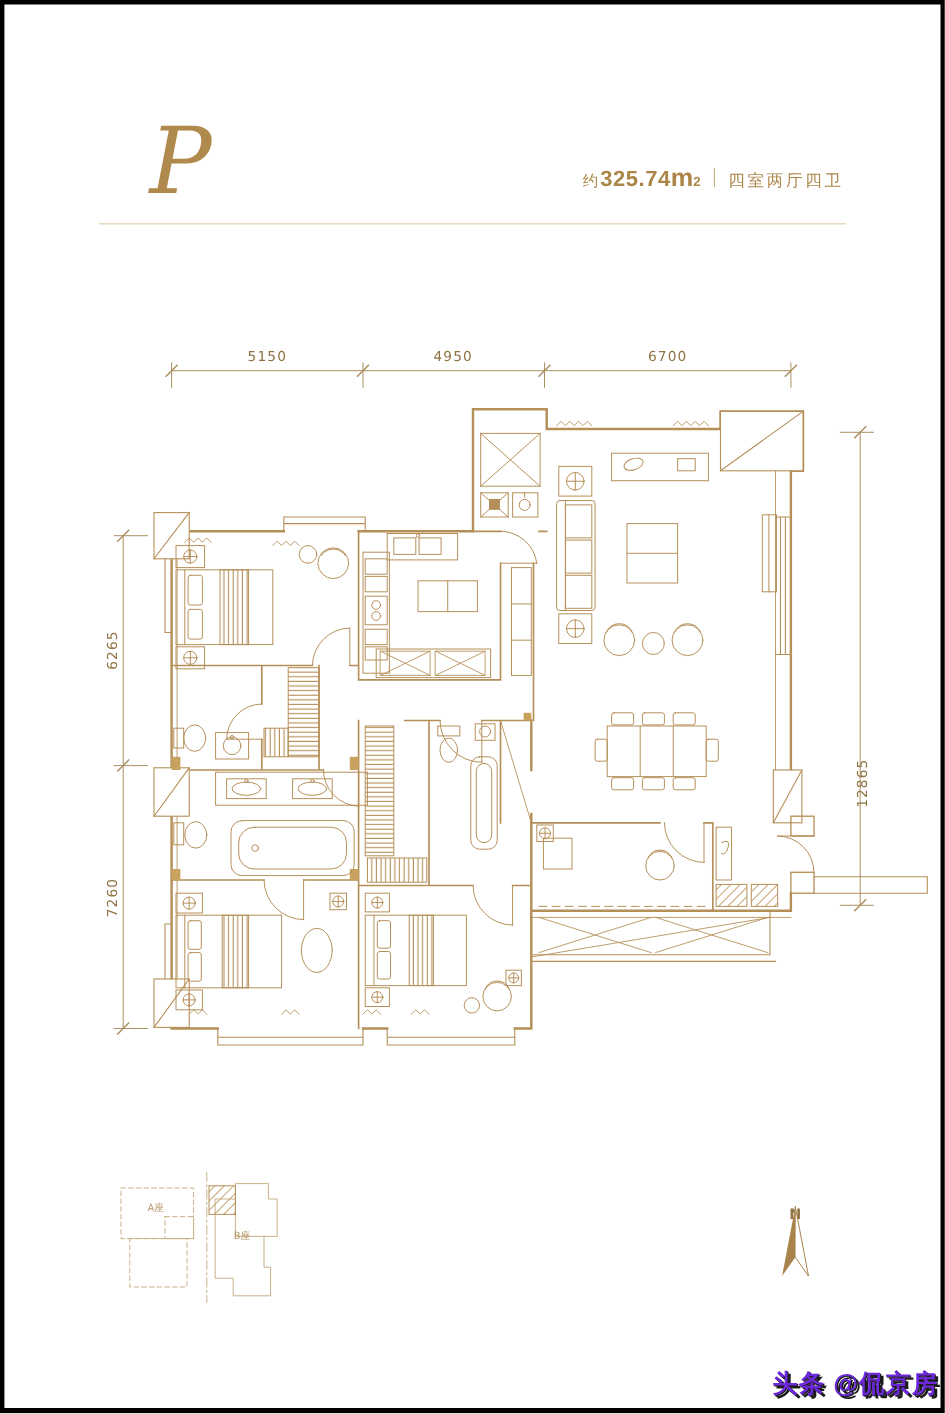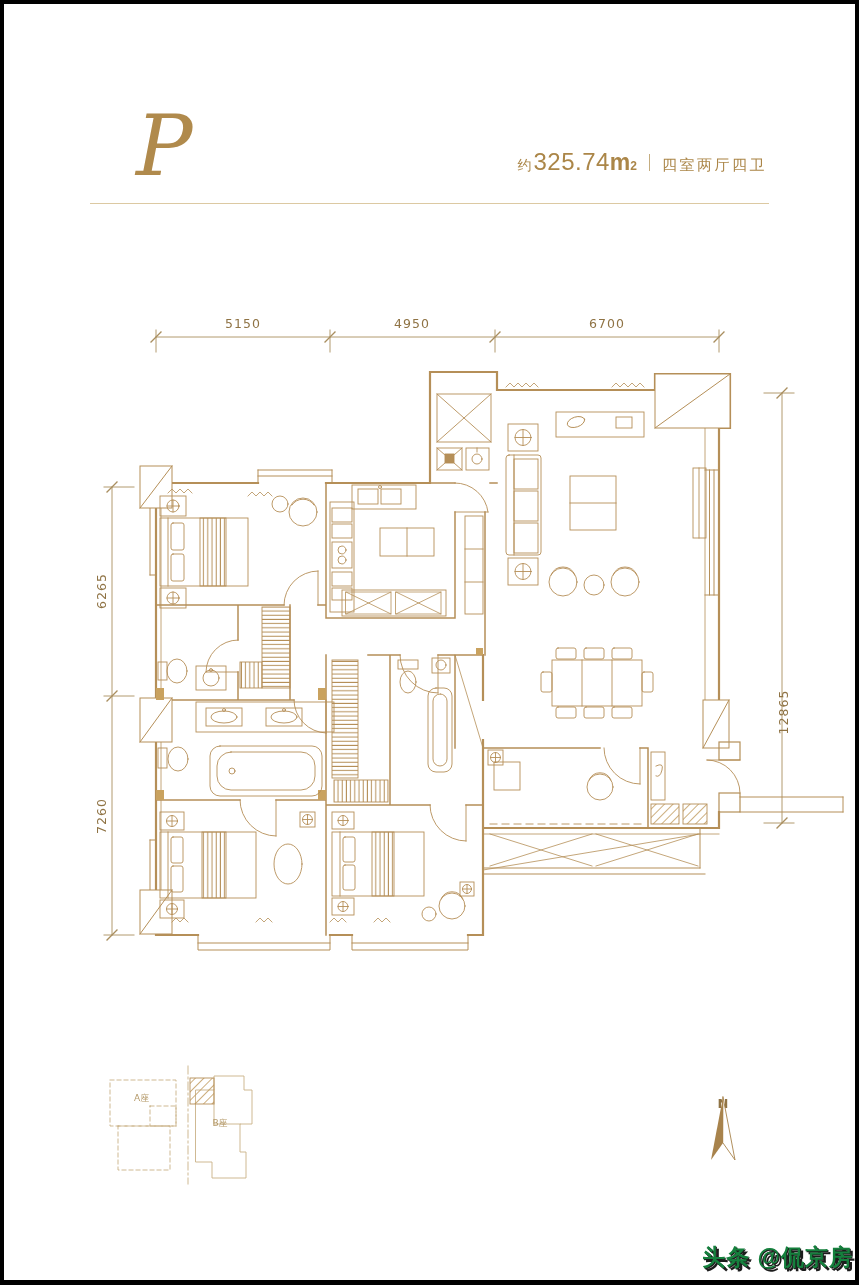--- a/index.html
+++ b/index.html
@@ -3,29 +3,29 @@
 <meta charset="utf-8">
 <style>
   html,body{margin:0;padding:0;background:#fff;}
   .page{position:relative;width:859px;height:1285px;background:#fff;overflow:hidden;
         font-family:"Liberation Sans",sans-serif;}
   .frame{position:absolute;inset:0;border:4px solid #000;border-bottom-width:5px;pointer-events:none;z-index:9;}
   .monogram{position:absolute;left:136px;top:104px;font-family:"DejaVu Serif",serif;
             font-style:italic;font-size:84px;line-height:1;color:#b08a4c;}
   .spec{position:absolute;top:148px;right:92px;display:flex;align-items:baseline;color:#ab8648;}
   .spec .approx{font-size:14px;margin-right:2px;}
-  .spec .num{font-size:24px;font-weight:normal;letter-spacing:.5px;}
+  .spec .num{font-size:20px;font-weight:bold;letter-spacing:.5px;}
   .spec .unit{font-size:23px;font-weight:bold;}
   .spec sup{font-size:12px;font-weight:bold;}
   .spec .divider{display:inline-block;width:1px;height:17px;background:#c5ad80;margin:0 12px;align-self:center;}
   .spec .rooms{font-size:15px;letter-spacing:2.5px;font-family:Liberation Serif, serif;}
   .rule{position:absolute;top:203px;left:90px;right:90px;border-top:1px solid #dcc9a2;}
   .plan-svg{position:absolute;left:0;top:0;}
   .watermark{position:absolute;right:6px;bottom:12px;font-size:23px;font-weight:bold;
-             letter-spacing:1px;color:#15803d;text-shadow:3px 3px 0 #1c1c1c, 1px 1px 0 #1c1c1c;}
+             letter-spacing:1px;color:#6d28d9;text-shadow:3px 3px 0 #1c1c1c, 1px 1px 0 #1c1c1c;}
   text{font-family:"DejaVu Sans","Liberation Sans",sans-serif;}
 </style>
 </head>
 <body>
 
 <div class="page">
   <div class="frame"></div>
 
   <div class="monogram">P</div>
 

